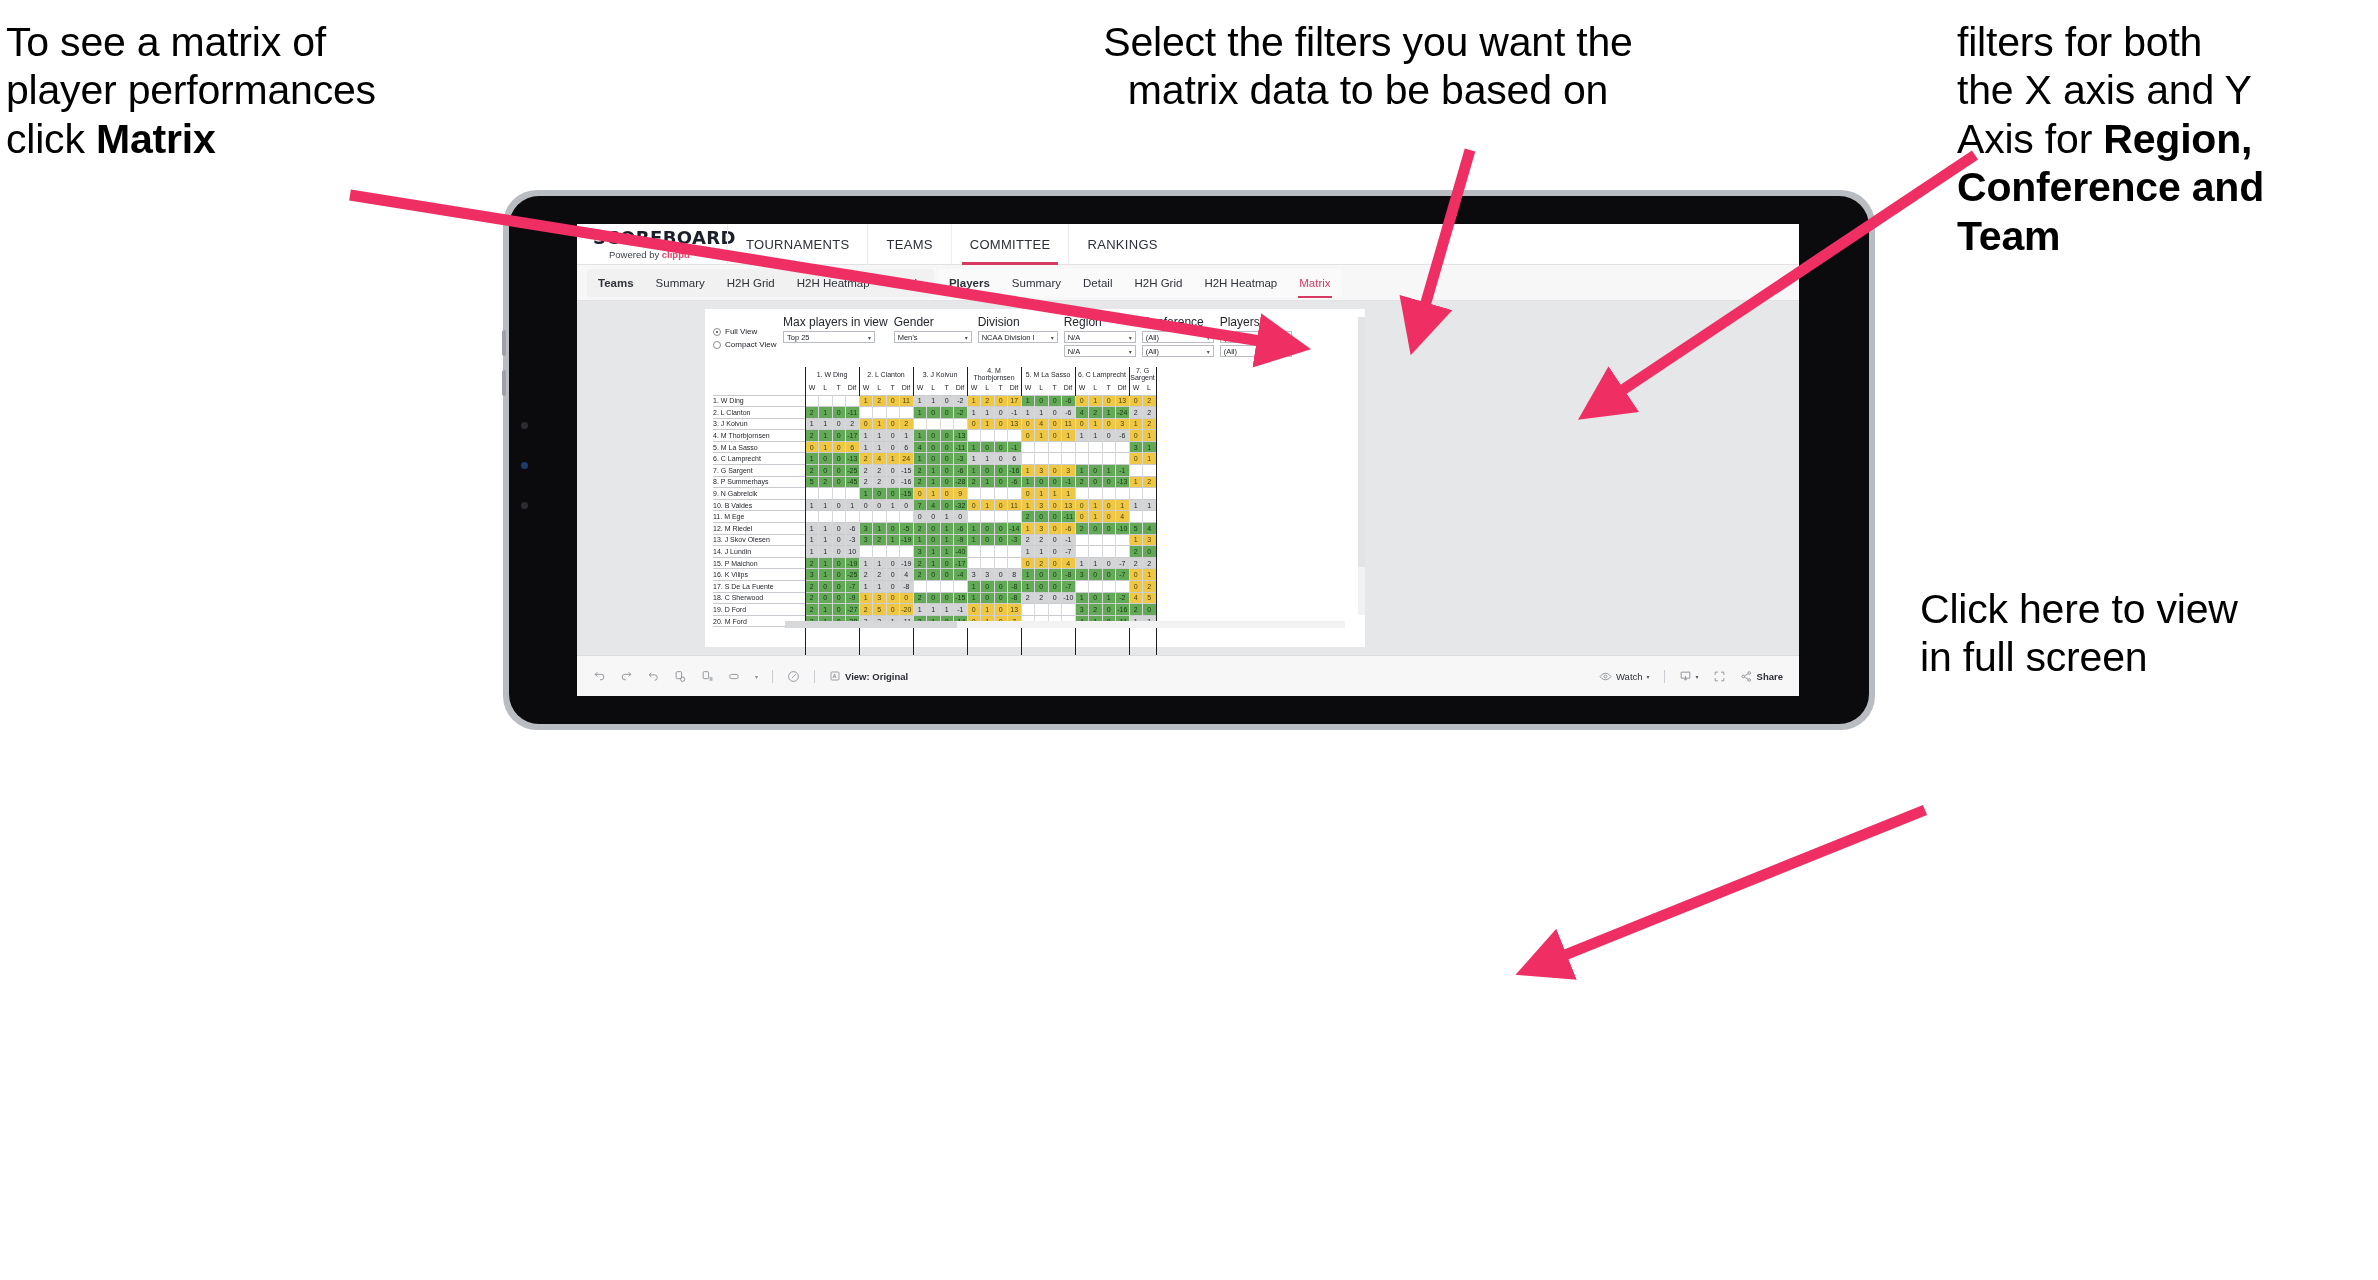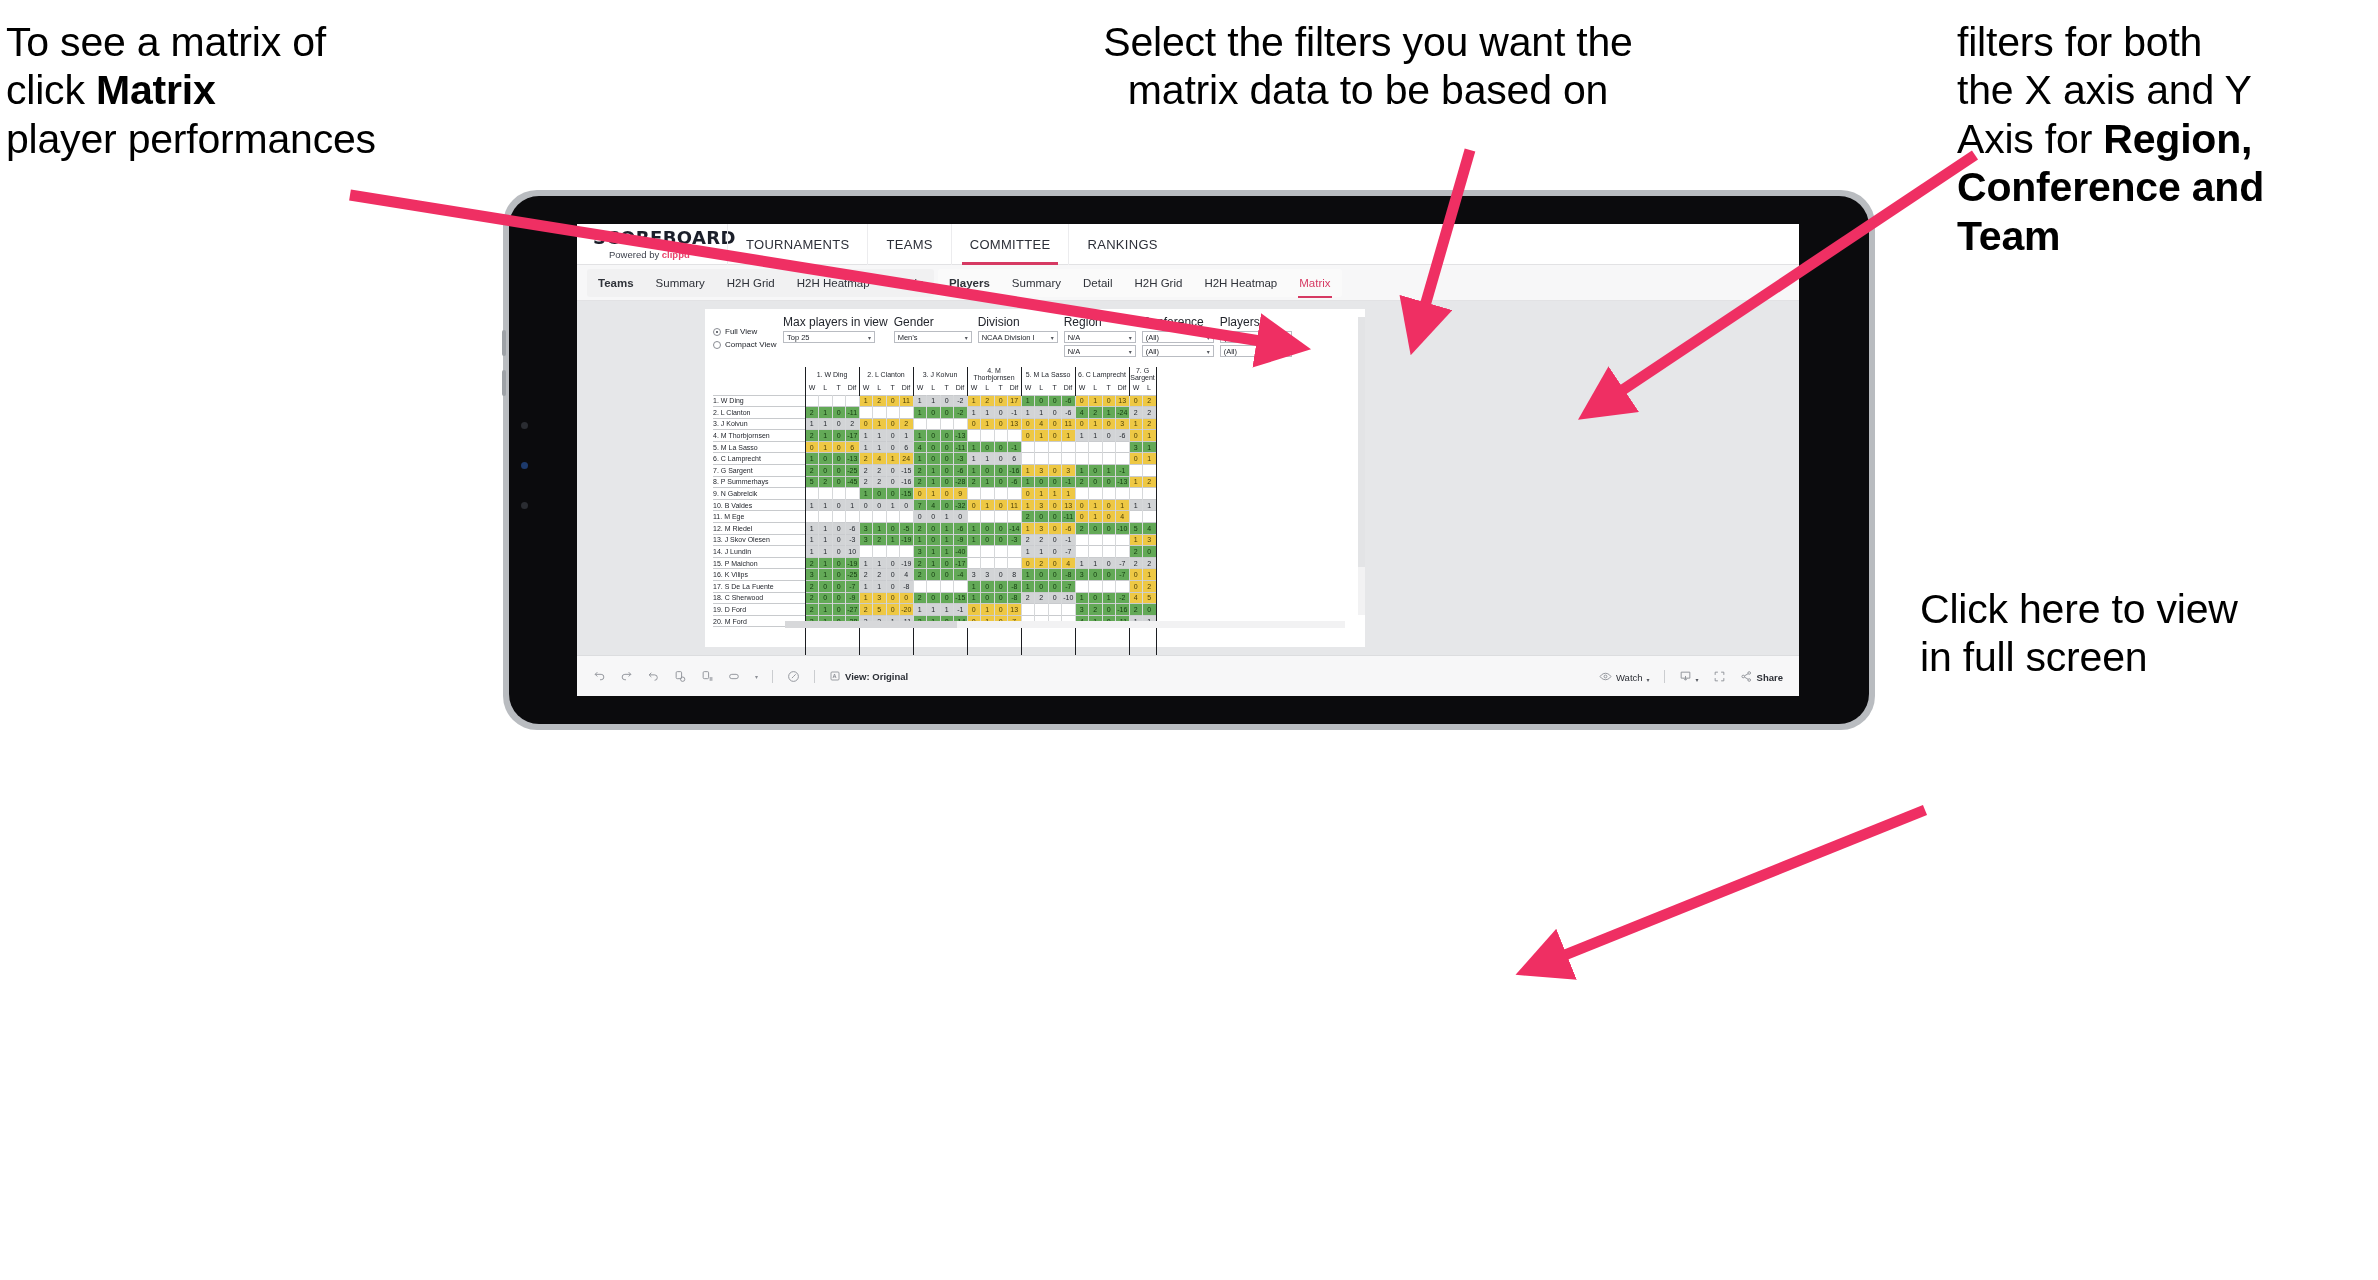--- a/index.html
+++ b/index.html
@@ -171,31 +171,31 @@
     position:absolute; left:0; top:431px; width:1222px; height:41px;
     background:#f7f7f8; border-top:1px solid #dcdddf;
     display:flex; align-items:center; padding: 0 16px;
   }
   .tb-left { display:flex; align-items:center; gap:14px; }
   .tb-right { margin-left:auto; display:flex; align-items:center; gap:14px; }
   .ic { color:#8d9096; display:flex; align-items:center; }
   .sep { width:1px; height:13px; background:#cbcdd0; }
   .tb-text { font-size:9.5px; color:#2c2f36; font-weight:700; }
   .tb-text.reg { font-weight:400; }
-  .tb-lbl { font-size:9.5px; color:#2c2f36; display:flex; align-items:flex-end; gap:4px; }
+  .tb-lbl { font-size:9.5px; color:#2c2f36; display:flex; align-items:center; gap:4px; }
 </style>
 </head>
 <body>
 
 <div id="stage">
 
   <div class="anno anno-tl">
     <div>To see a matrix of</div>
+    <div>player performances</div>
     <div><span>click </span><b>Matrix</b></div>
-    <div>player performances</div>
   </div>
 
   <div class="anno anno-tm">
     <div>Select the filters you want the</div>
     <div>matrix data to be based on</div>
   </div>
 
   <div class="anno anno-tr">
     <div>filters for both</div>
     <div>the X axis and Y</div>

